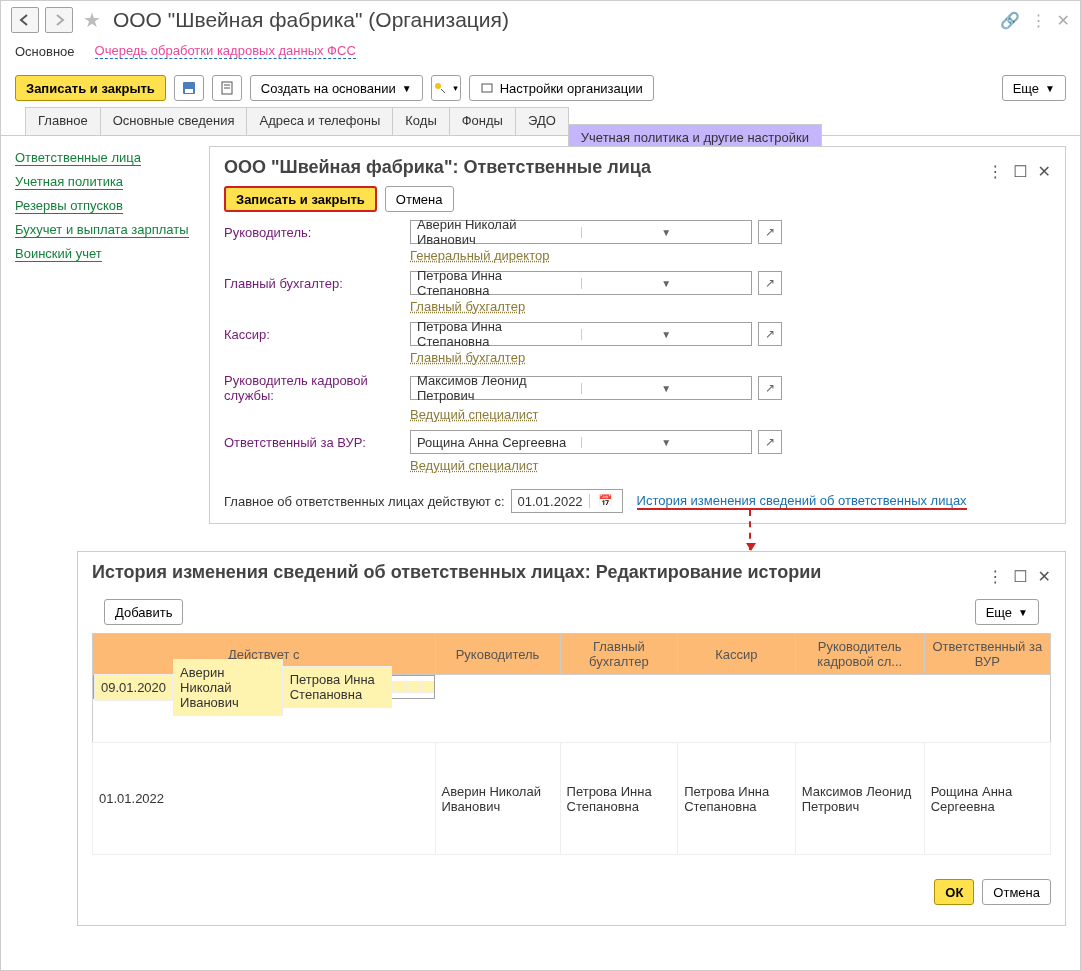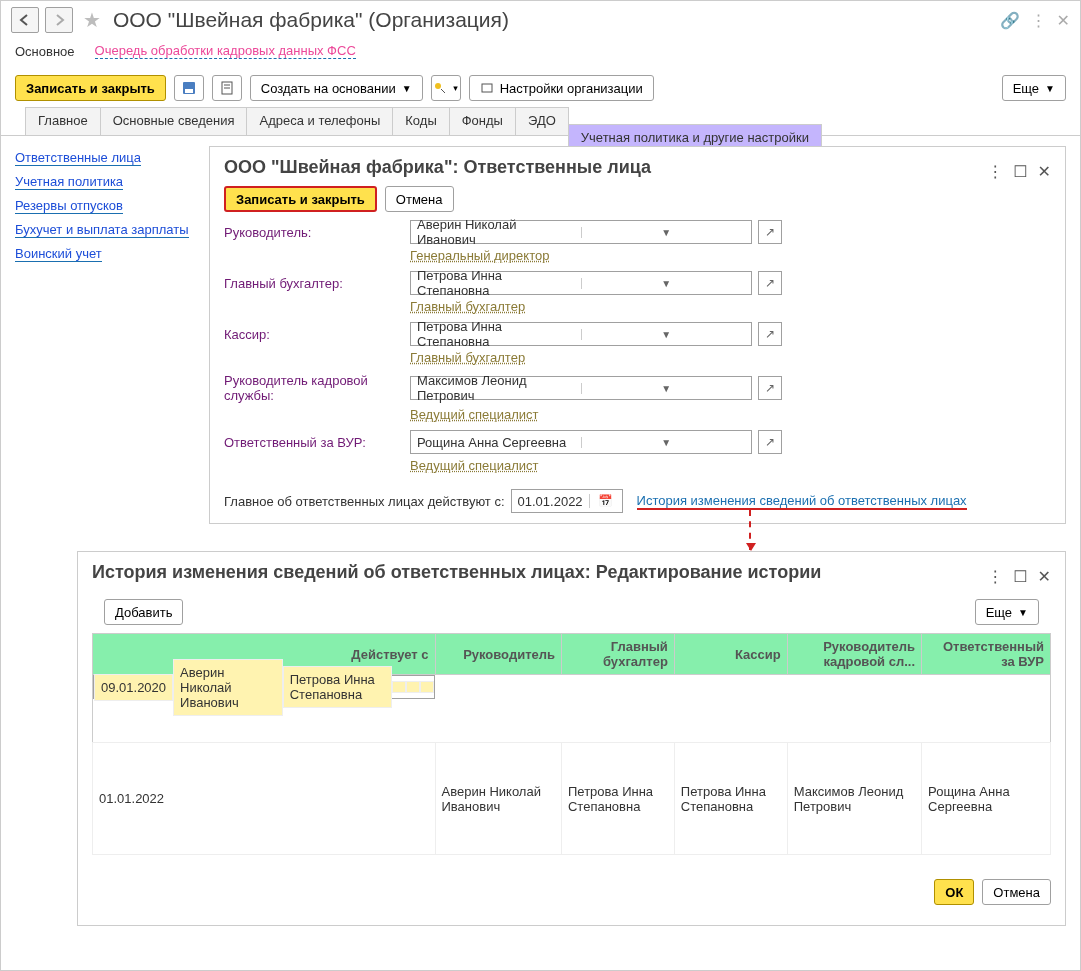--- a/index.html
+++ b/index.html
@@ -18,42 +18,42 @@
 .btn{border:1px solid #a0a0a0;background:#fff;padding:4px 10px;border-radius:3px;cursor:pointer;display:inline-flex;align-items:center;gap:6px;font-size:13px;height:26px;box-sizing:border-box}
 .btn-yellow{background:#ffe14d;border-color:#b09000;font-weight:bold}
 .btn-yellow-dark{background:#ffe14d;border:2px solid #d02020;font-weight:bold}
 .btn-icon{width:30px;padding:0;justify-content:center}
 .more{margin-left:auto}
 .tabs{display:flex;border-bottom:1px solid #ccc;padding:0 24px}
 .tab{border:1px solid #ccc;border-bottom:none;padding:5px 12px;background:#f3f3f3;margin-right:-1px;cursor:pointer;font-size:13px}
 .tab.active{background:#c4b5fd;border-bottom:2px dashed #d02020;position:relative;top:17px}
 .content{padding:10px 14px;display:flex;gap:14px;height:810px;box-sizing:border-box}
 .leftnav{width:180px;display:flex;flex-direction:column;gap:8px;padding-top:4px}
-.leftnav a{color:#1d4ed8;text-decoration:none;border-bottom:1px solid #1a6fb0;font-size:13px;width:fit-content}
+.leftnav a{color:#15803d;text-decoration:none;border-bottom:1px solid #1a6fb0;font-size:13px;width:fit-content}
 .main-area{flex:1;position:relative}
 .panel{border:1px solid #ccc;background:#fff;box-sizing:border-box;padding:10px 14px}
 .panel1{position:absolute;left:0;top:0;right:0}
 .panel-title{font-size:18px;color:#444;margin:0 0 8px}
 .panel-head{display:flex;align-items:center;gap:10px}
 .panel-head .icn-group{margin-left:auto;display:flex;gap:10px;color:#555}
 .form-row{display:flex;align-items:center;margin-top:8px}
 .form-label{width:186px;font-size:13px;color:#701a75}
 .sel{display:flex;align-items:center;border:1px solid #a0a0a0;background:#fff;height:22px;width:340px}
 .sel span{flex:1;padding:0 6px;font-size:13px}
 .sel .dd{width:18px;text-align:center;border-left:1px solid #ccc;cursor:pointer;font-size:10px;color:#666}
 .opn{width:22px;height:22px;border:1px solid #a0a0a0;margin-left:6px;display:flex;align-items:center;justify-content:center;cursor:pointer;font-size:12px;color:#666}
 .subrow{margin-left:186px;margin-top:4px}
 .dateinp{display:flex;align-items:center;border:1px solid #a0a0a0;height:22px;width:110px;margin-left:6px}
 .dateinp span{flex:1;padding:0 6px}
 .dateinp .cal{width:20px;text-align:center;border-left:1px solid #ccc;cursor:pointer;font-size:12px}
 .hist-link{color:#1a6fb0;border-bottom:2px solid #d02020;text-decoration:none;margin-left:14px;cursor:pointer}
 .panel2{position:absolute;left:-132px;right:0;top:405px;bottom:10px}
 .toolbar2{display:flex;align-items:flex-end;margin:8px 12px}
 .tbl{border:1px solid #ccc;width:100%;border-collapse:collapse;font-size:13px}
-.tbl th{background:#86efac;border:1px solid #ccc;padding:5px 6px;text-align:right;font-weight:bold;color:#555}
+.tbl th{background:#fdba74;border:1px solid #ccc;padding:5px 6px;text-align:center;font-weight:normal;color:#555}
 .tbl td{border:1px solid #eee;padding:5px 6px}
 .tbl tr.sel td{background:#fff3b0}
 .footer{display:flex;justify-content:flex-end;gap:8px;margin-top:10px;position:absolute;bottom:20px;right:14px}
 .dash-arrow-h{position:absolute;left:170px;top:8px;width:50px;height:0;border-top:2px dashed #d02020}
 .dash-arrow-h::after{content:"";position:absolute;right:-6px;top:-5px;border:5px solid transparent;border-left:8px solid #d02020}
 .dash-arrow-v{position:absolute;left:540px;top:364px;width:0;height:40px;border-left:2px dashed #d02020}
 .dash-arrow-v::after{content:"";position:absolute;left:-5px;bottom:-6px;border:5px solid transparent;border-top:8px solid #d02020}
 .tbl-body{height:180px}
 svg{display:block}
 </style>

